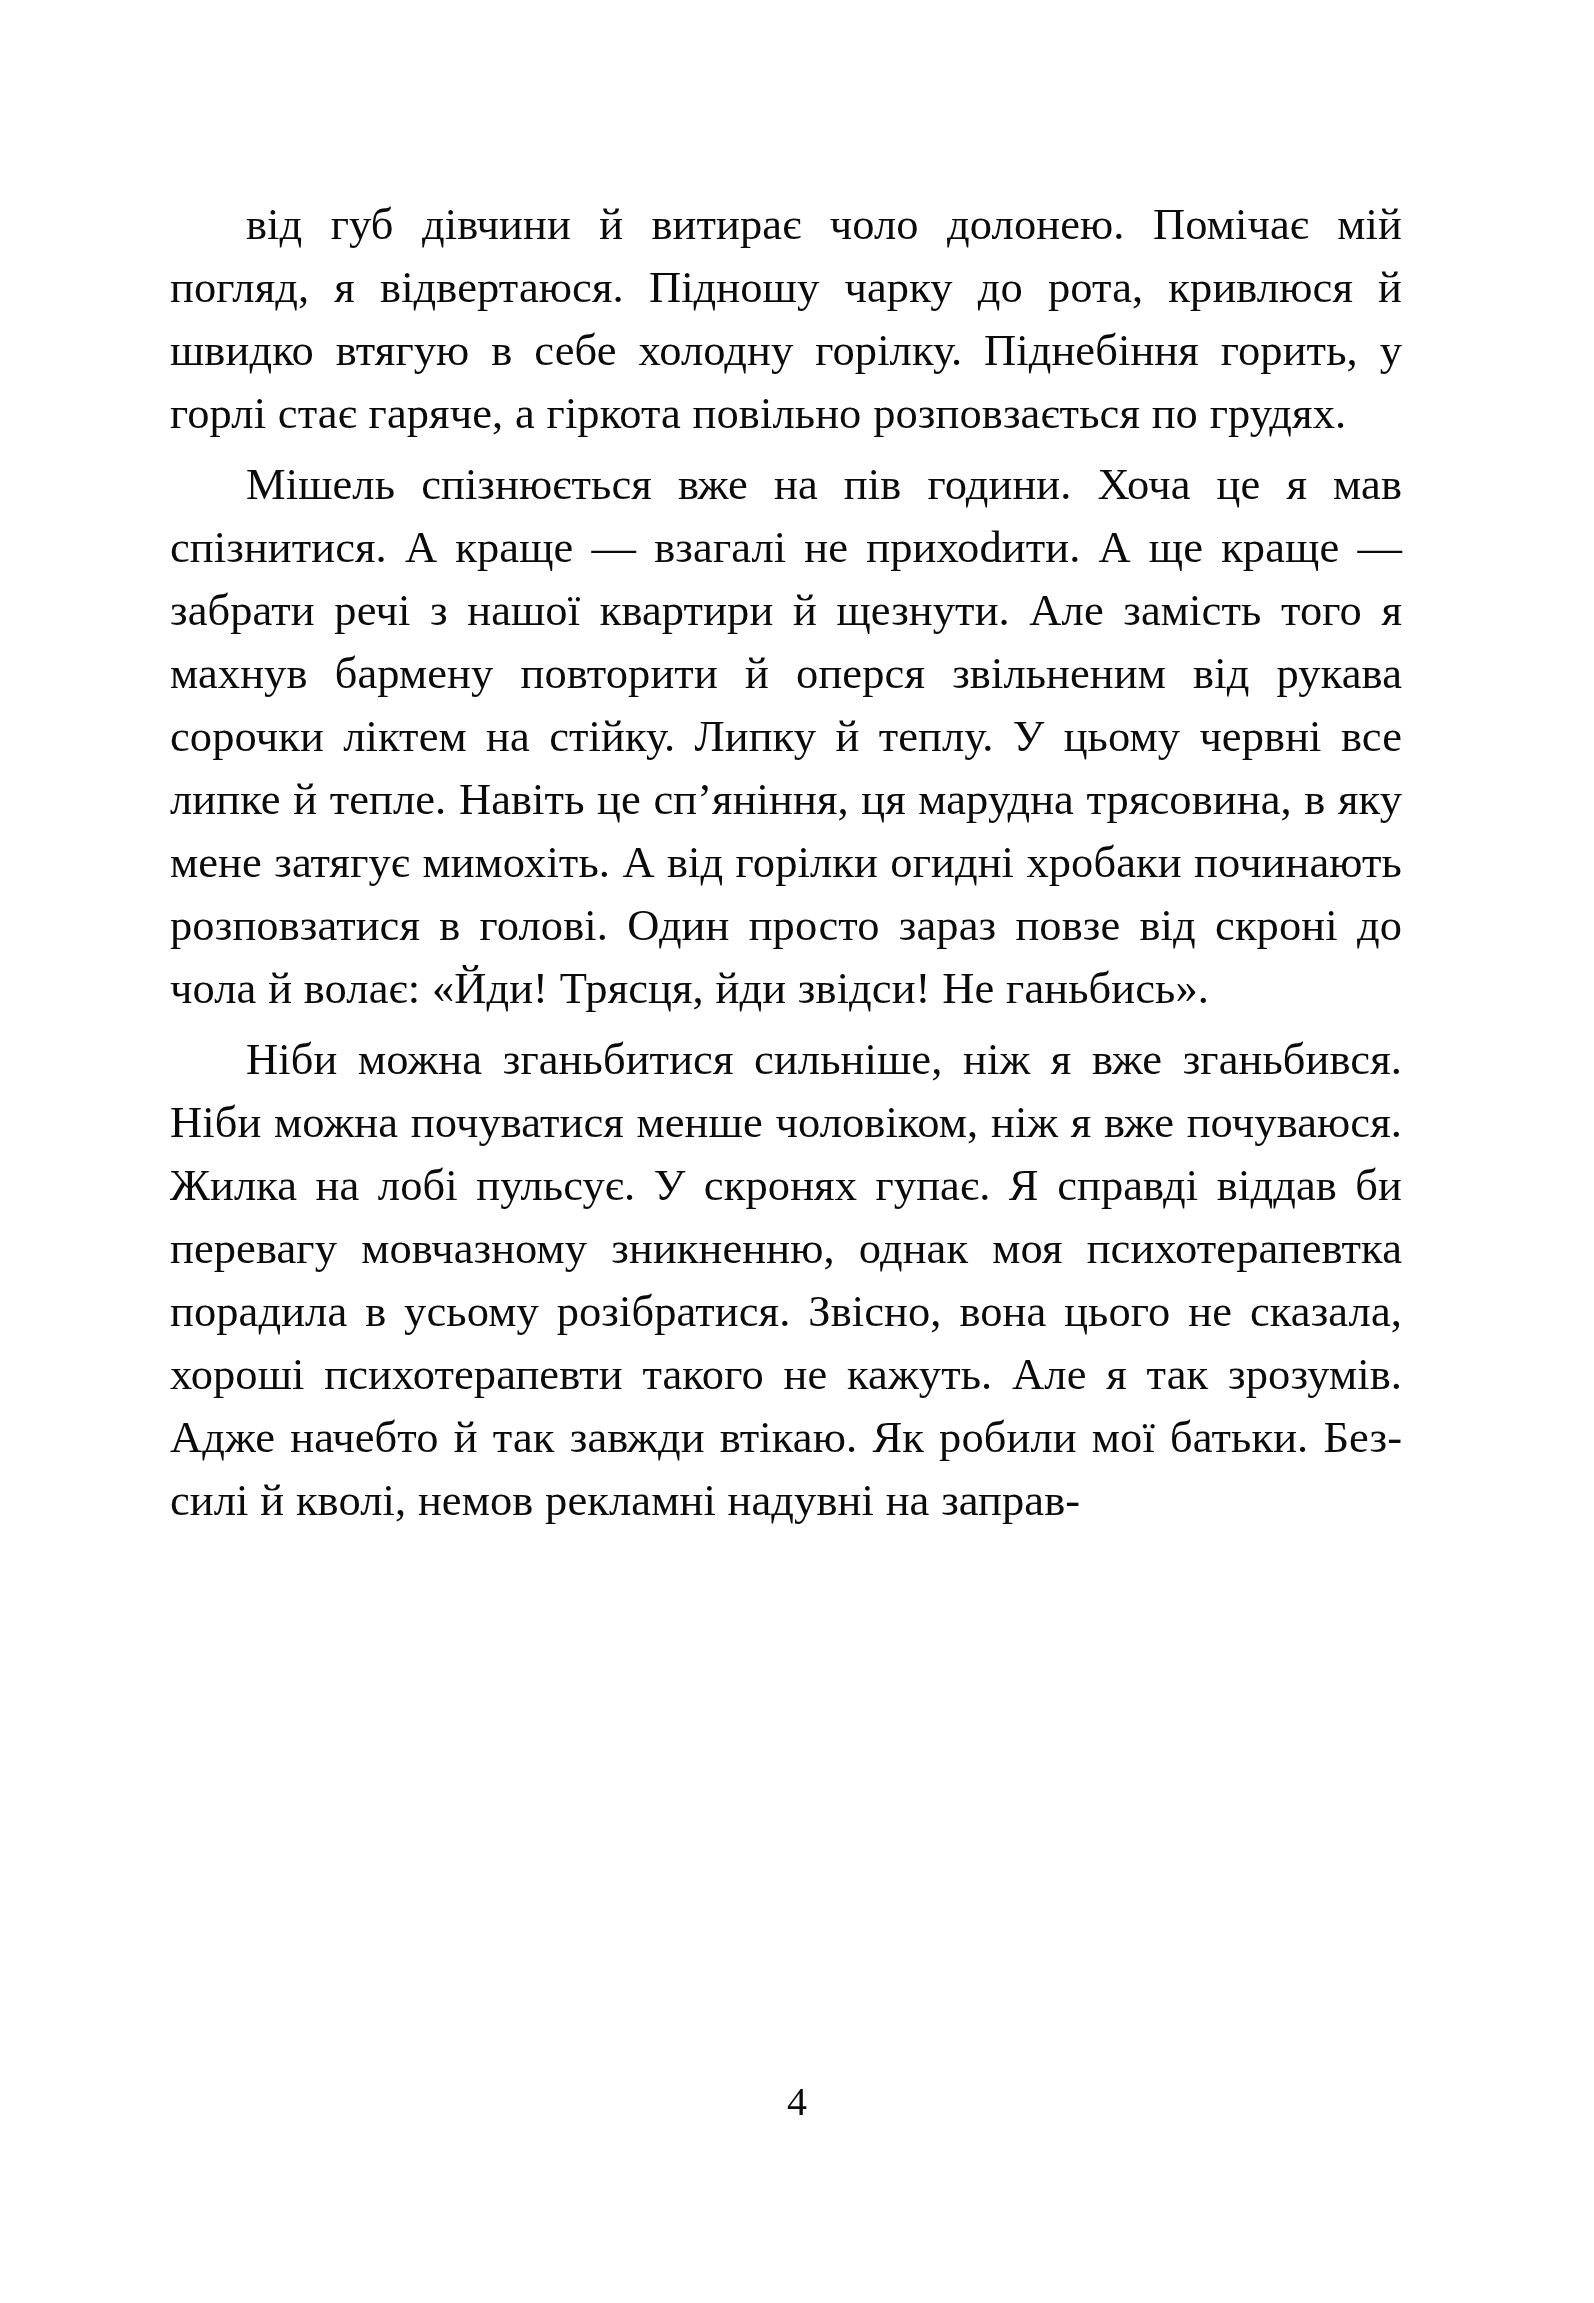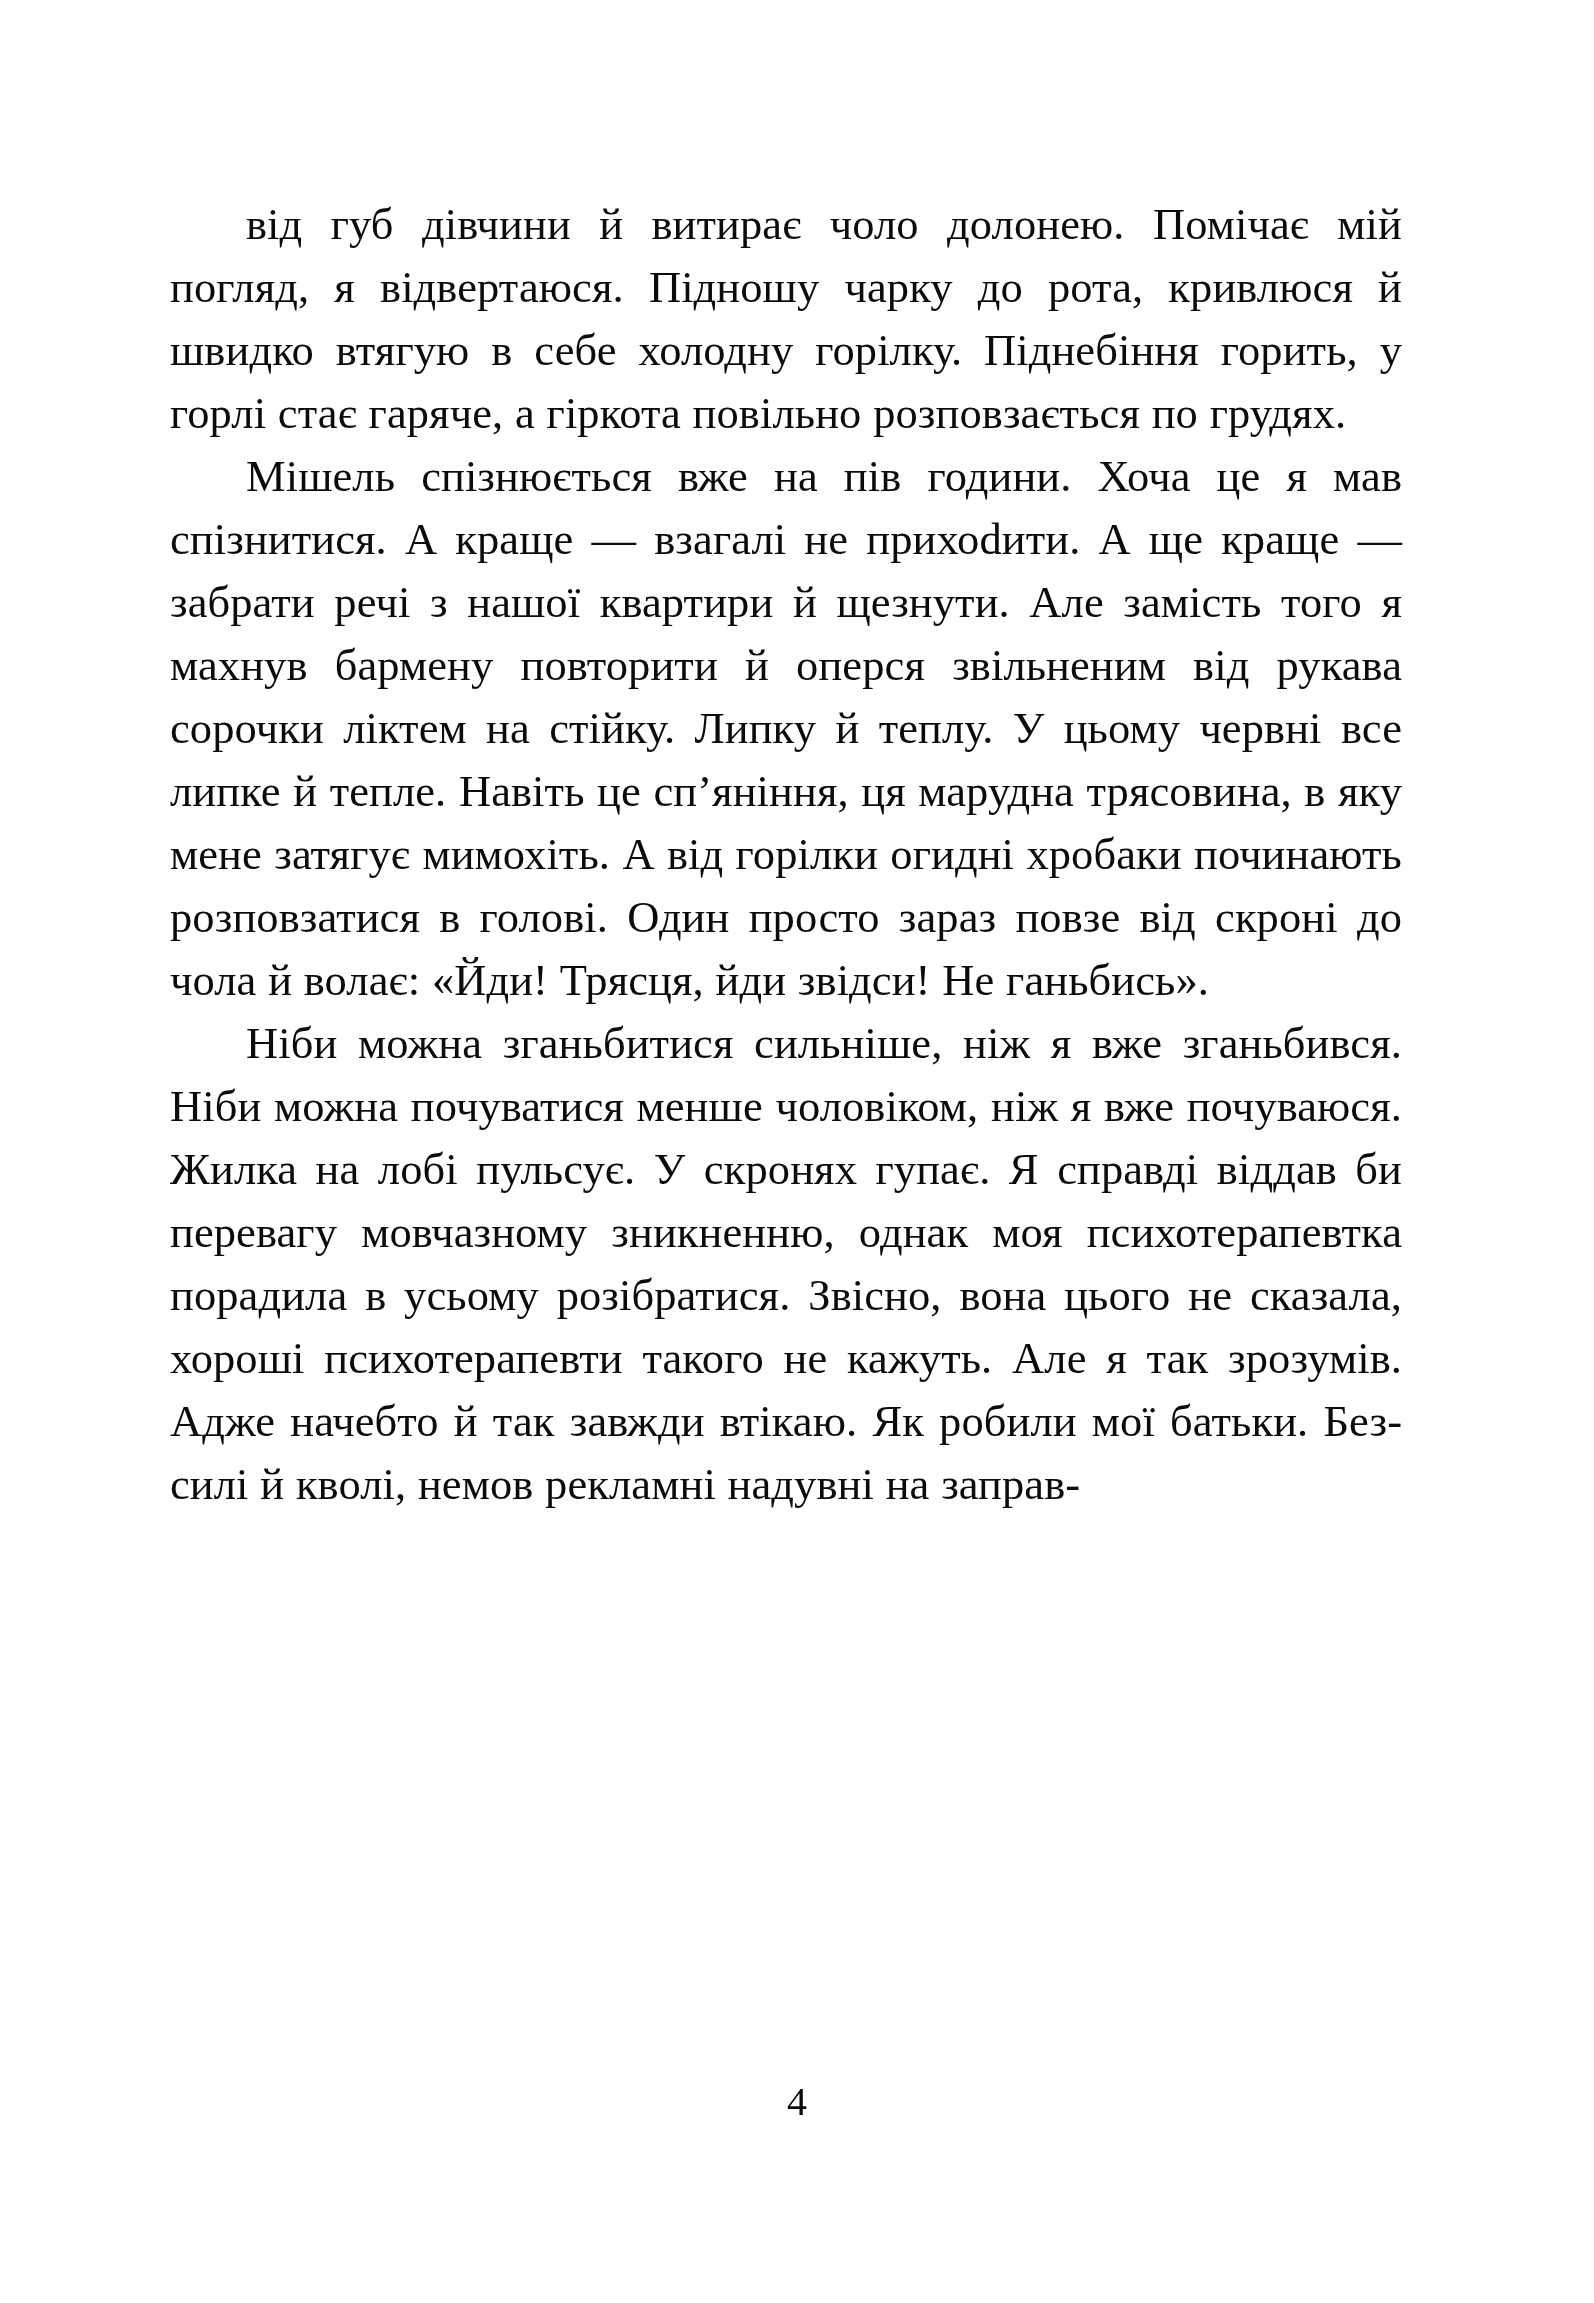--- a/index.html
+++ b/index.html
@@ -38,21 +38,21 @@
     text-indent: 76px;
     font-size: 44.5px;
     line-height: 63px;
     letter-spacing: 0.1px;
     word-spacing: 0.5px;
     hyphens: manual;
     -webkit-hyphens: manual;
   }
 
   .para + .para {
-    margin-top: 0;
+    margin-top: 8px;
   }
 
   
   .para:last-of-type {
     text-align: justify;
     font-family: Liberation Serif, serif;
   }
 
   .folio {
     position: absolute;

